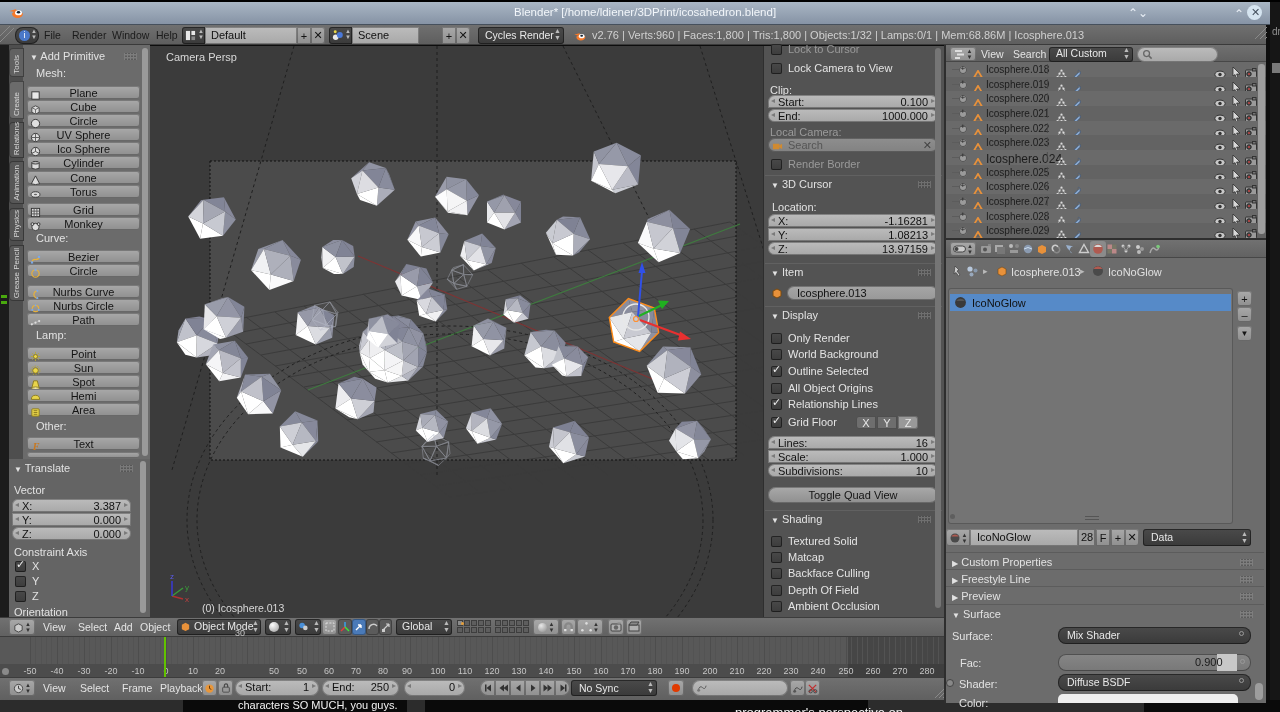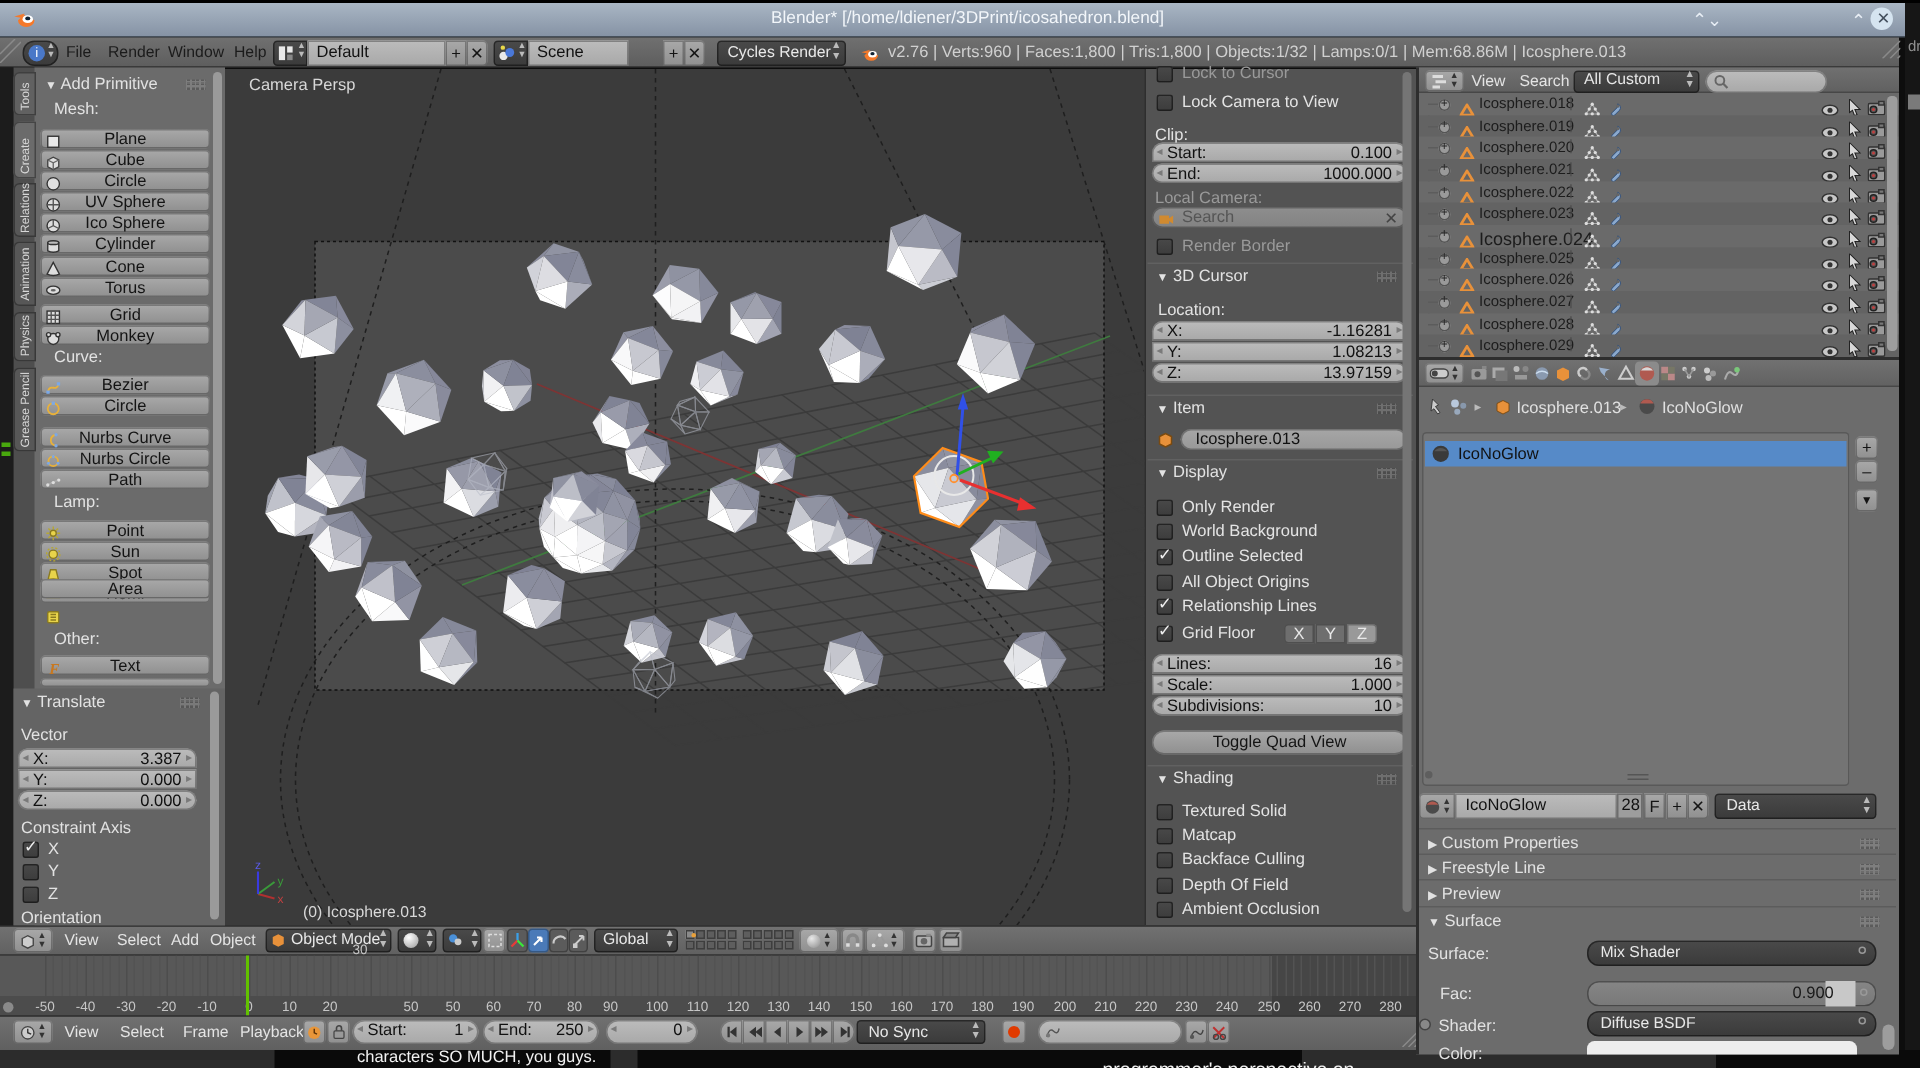--- a/index.html
+++ b/index.html
@@ -216,21 +216,21 @@
     </svg></div>
 <div class="btn" style="left:27px;top:375px;width:113px;height:13px">Spot</div>
 <div class="ab" style="left:30px;top:376px;width:11px;height:11px"><svg width="11" height="11" viewBox="0 0 12 12">
       <path d="M4 2 L8 2 L10 10 L2 10 Z" fill="#e8d44a" stroke="#8a7a20"></path>
       <ellipse cx="6" cy="10" rx="4" ry="1.3" fill="#fff8c0" stroke="#8a7a20"></ellipse>
     </svg></div>
 <div class="btn" style="left:27px;top:389px;width:113px;height:13px">Hemi</div>
 <div class="ab" style="left:30px;top:390px;width:11px;height:11px"><svg width="11" height="11" viewBox="0 0 12 12">
       <path d="M1.5 7 A4.5 4.5 0 0 1 10.5 7 Z" fill="#e8d44a" stroke="#8a7a20"></path>
     </svg></div>
-<div class="btn" style="left:27px;top:386px;width:113px;height:13px">Area</div>
+<div class="btn" style="left:27px;top:403px;width:113px;height:13px">Area</div>
 <div class="ab" style="left:30px;top:404px;width:11px;height:11px"><svg width="11" height="11" viewBox="0 0 12 12">
       <rect x="2" y="2" width="8" height="8" rx="1" fill="#e8d44a" stroke="#8a7a20"></rect>
       <path d="M4 4 H8 M4 6 H8 M4 8 H8" stroke="#8a7a20"></path>
     </svg></div>
 <div class="txt" style="left:36px;top:420px">Other:</div>
 <div class="btn" style="left:27px;top:437px;width:113px;height:13px">Text</div>
 <div class="ab" style="left:30px;top:438px;width:11px;height:11px"><svg width="11" height="11" viewBox="0 0 12 12">
       <text x="3" y="10" font-size="11" font-family="Liberation Serif" fill="#c87820" font-style="italic" font-weight="bold">F</text>
     </svg></div>
 <div class="btn" style="left:27px;top:452px;width:113px;height:6px"></div>

